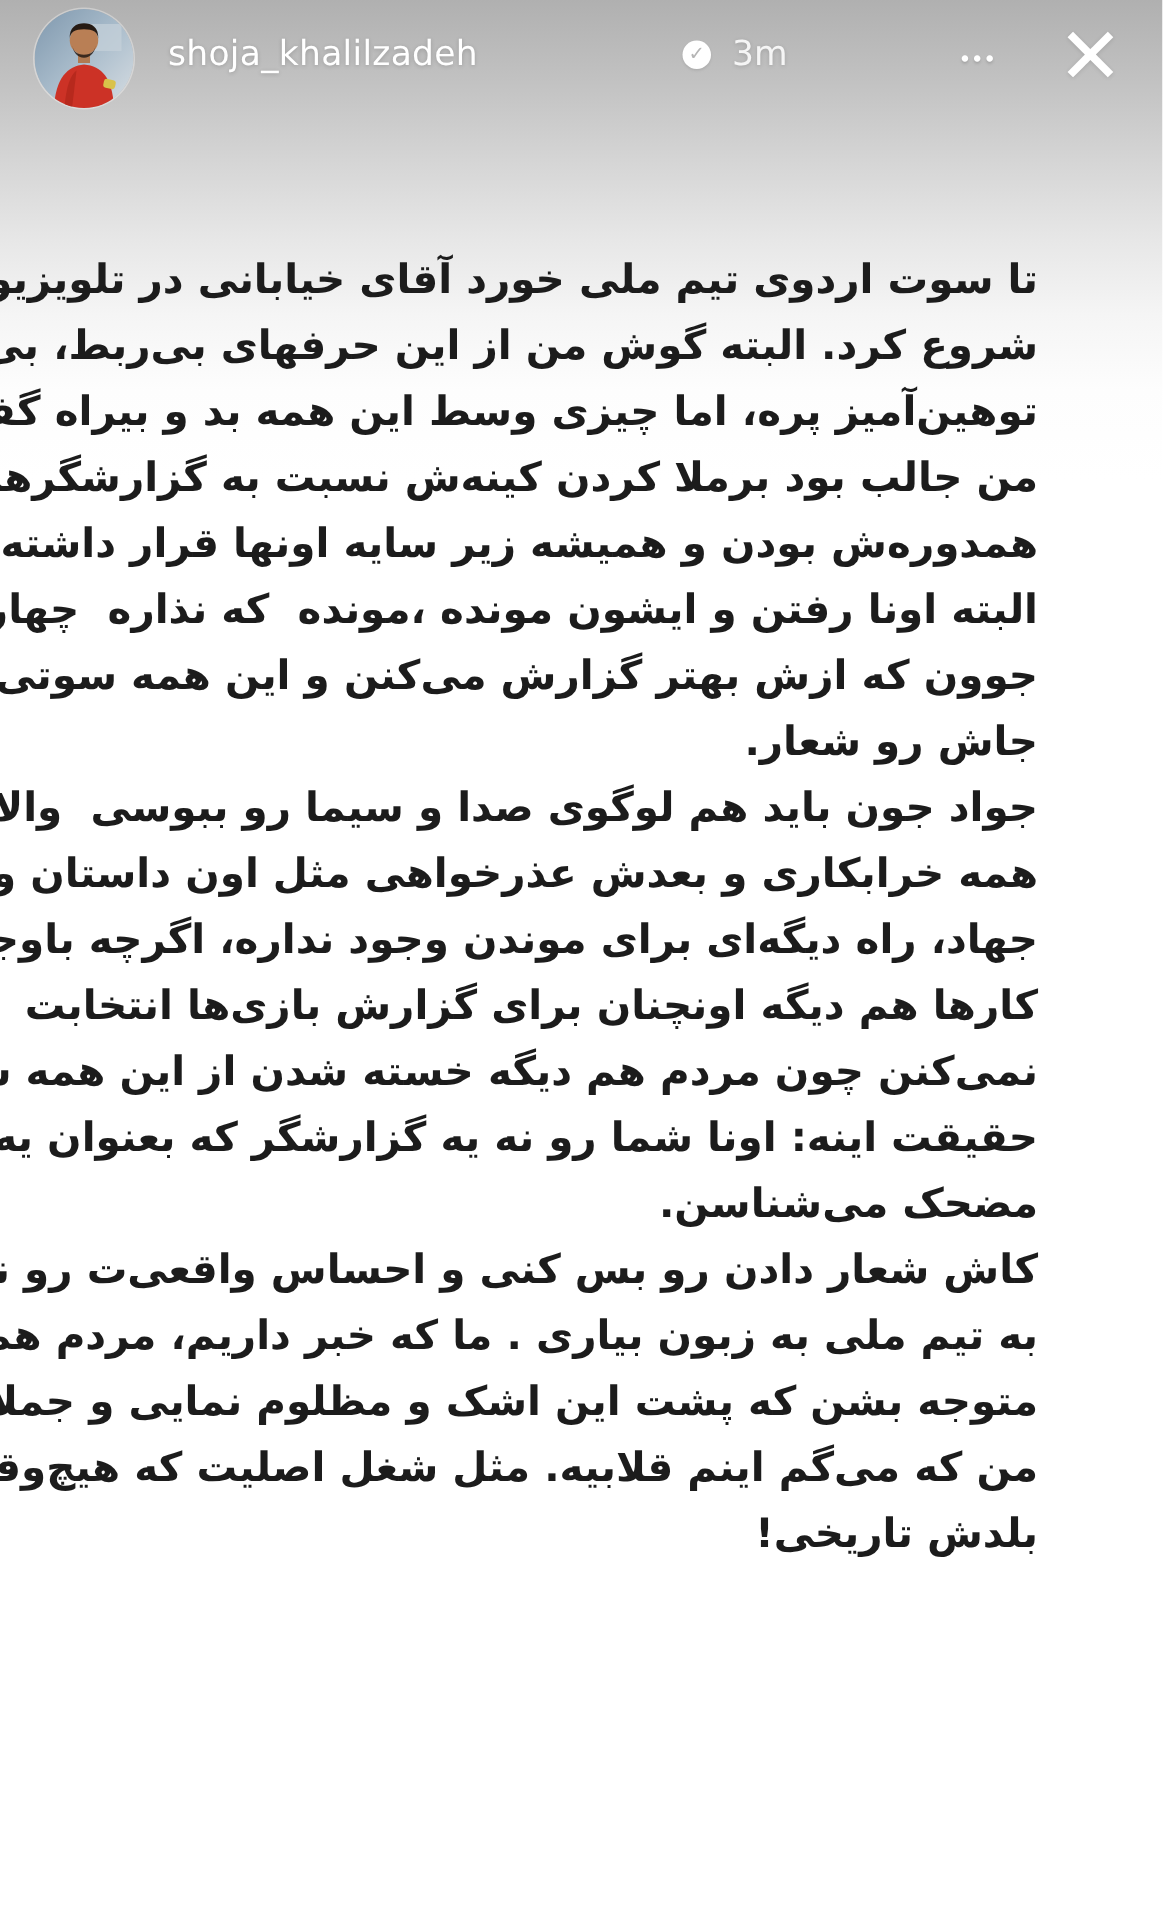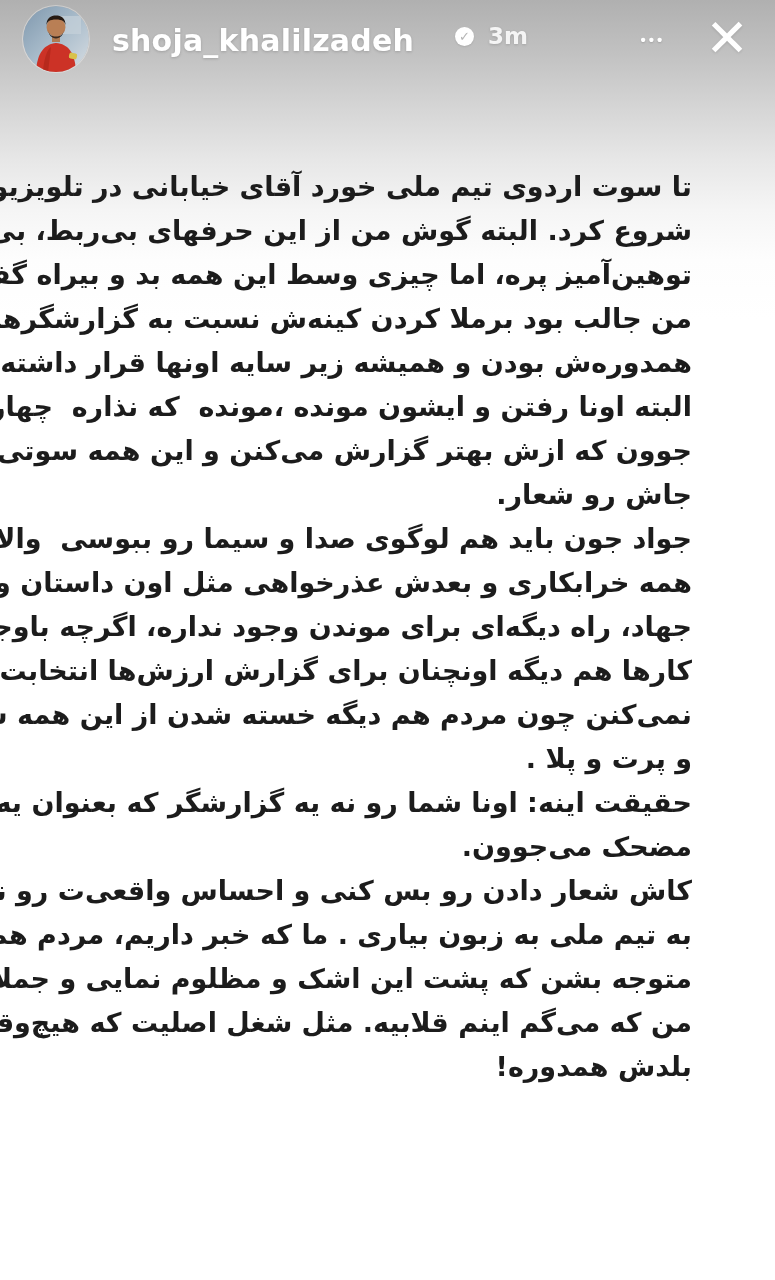--- a/index.html
+++ b/index.html
@@ -16,33 +16,33 @@
   }
   
   .header{position:absolute;top:0;left:0;right:0;height:92px;z-index:5;}
   .avatar{
     position:absolute;left:23px;top:6px;width:66px;height:66px;border-radius:50%;
     overflow:hidden;box-shadow:0 0 0 1px rgba(255,255,255,0.35);
   }
   .avatar svg{display:block;}
   .username{
     position:absolute;left:112px;top:23px;
-    color:#ffffff;font-size:30px;font-weight:700;letter-spacing:0.2px;
+    color:#ffffff;font-size:23px;font-weight:400;letter-spacing:0.2px;
     text-shadow:0 1px 3px rgba(0,0,0,0.18);
     white-space:nowrap;
   }
   .verified{
     position:absolute;left:455px;top:27px;width:19px;height:19px;border-radius:50%;
     background:#ffffff;color:#b5b5b5;font-size:13px;font-weight:700;
     display:flex;align-items:center;justify-content:center;
     box-shadow:0 1px 2px rgba(0,0,0,0.1);
   }
   .timestamp{
     position:absolute;left:488px;top:23px;
-    color:rgba(255,255,255,0.88);font-size:23px;font-weight:700;
+    color:rgba(255,255,255,0.88);font-size:23px;font-weight:400;
     text-shadow:0 1px 3px rgba(0,0,0,0.15);
   }
   .more-btn{
     position:absolute;right:100px;top:22px;width:44px;height:34px;
     display:flex;align-items:center;justify-content:center;
     color:#ffffff;font-size:15px;letter-spacing:3px;font-weight:700;
     cursor:pointer;background:none;border:none;
     text-shadow:0 1px 2px rgba(0,0,0,0.15);
   }
   .close-btn{
@@ -113,25 +113,24 @@
       <div class="text-line">شروع کرد. البته گوش من از این حرفهای بی‌ربط، بی‌ارزش و</div>
       <div class="text-line">توهین‌آمیز پره، اما چیزی وسط این همه بد و بیراه گفتن برای</div>
       <div class="text-line">من جالب بود برملا کردن کینه‌ش نسبت به گزارشگرهاییه که</div>
       <div class="text-line">همدوره‌ش بودن و همیشه زیر سایه اونها قرار داشته .</div>
       <div class="text-line">البته اونا رفتن و ایشون مونده ،مونده  که نذاره  چهار تا</div>
       <div class="text-line">جوون که ازش بهتر گزارش می‌کنن و این همه سوتی نمی‌دن</div>
       <div class="text-line">جاش رو شعار.</div>
       <div class="text-line">جواد جون باید هم لوگوی صدا و سیما رو ببوسی  والا با این</div>
       <div class="text-line">همه خرابکاری و بعدش عذرخواهی مثل اون داستان وزارت</div>
       <div class="text-line">جهاد، راه دیگه‌ای برای موندن وجود نداره، اگرچه باوجود این</div>
-      <div class="text-line">کارها هم دیگه اونچنان برای گزارش ارزش‌ها انتخابت</div>
+      <div class="text-line">کارها هم دیگه اونچنان برای گزارش بازی‌ها انتخابت</div>
       <div class="text-line">نمی‌کنن چون مردم هم دیگه خسته شدن از این همه سوتی</div>
-      <div class="text-line">و پرت و پلا .</div>
       <div class="text-line">حقیقت اینه: اونا شما رو نه یه گزارشگر که بعنوان یه آدم</div>
-      <div class="text-line">مضحک می‌جوون.</div>
+      <div class="text-line">مضحک می‌شناسن.</div>
       <div class="text-line">کاش شعار دادن رو بس کنی و احساس واقعی‌ت رو نسبت</div>
       <div class="text-line">به تیم ملی به زبون بیاری . ما که خبر داریم، مردم هم اقلا</div>
       <div class="text-line">متوجه بشن که پشت این اشک و مظلوم نمایی و جملات</div>
       <div class="text-line">من که می‌گم اینم قلابیه. مثل شغل اصلیت که هیچ‌وقت</div>
-      <div class="text-line">بلدش همدوره!</div>
+      <div class="text-line">بلدش تاریخی!</div>
     </div>
 
 </div>
 
 </body></html>

